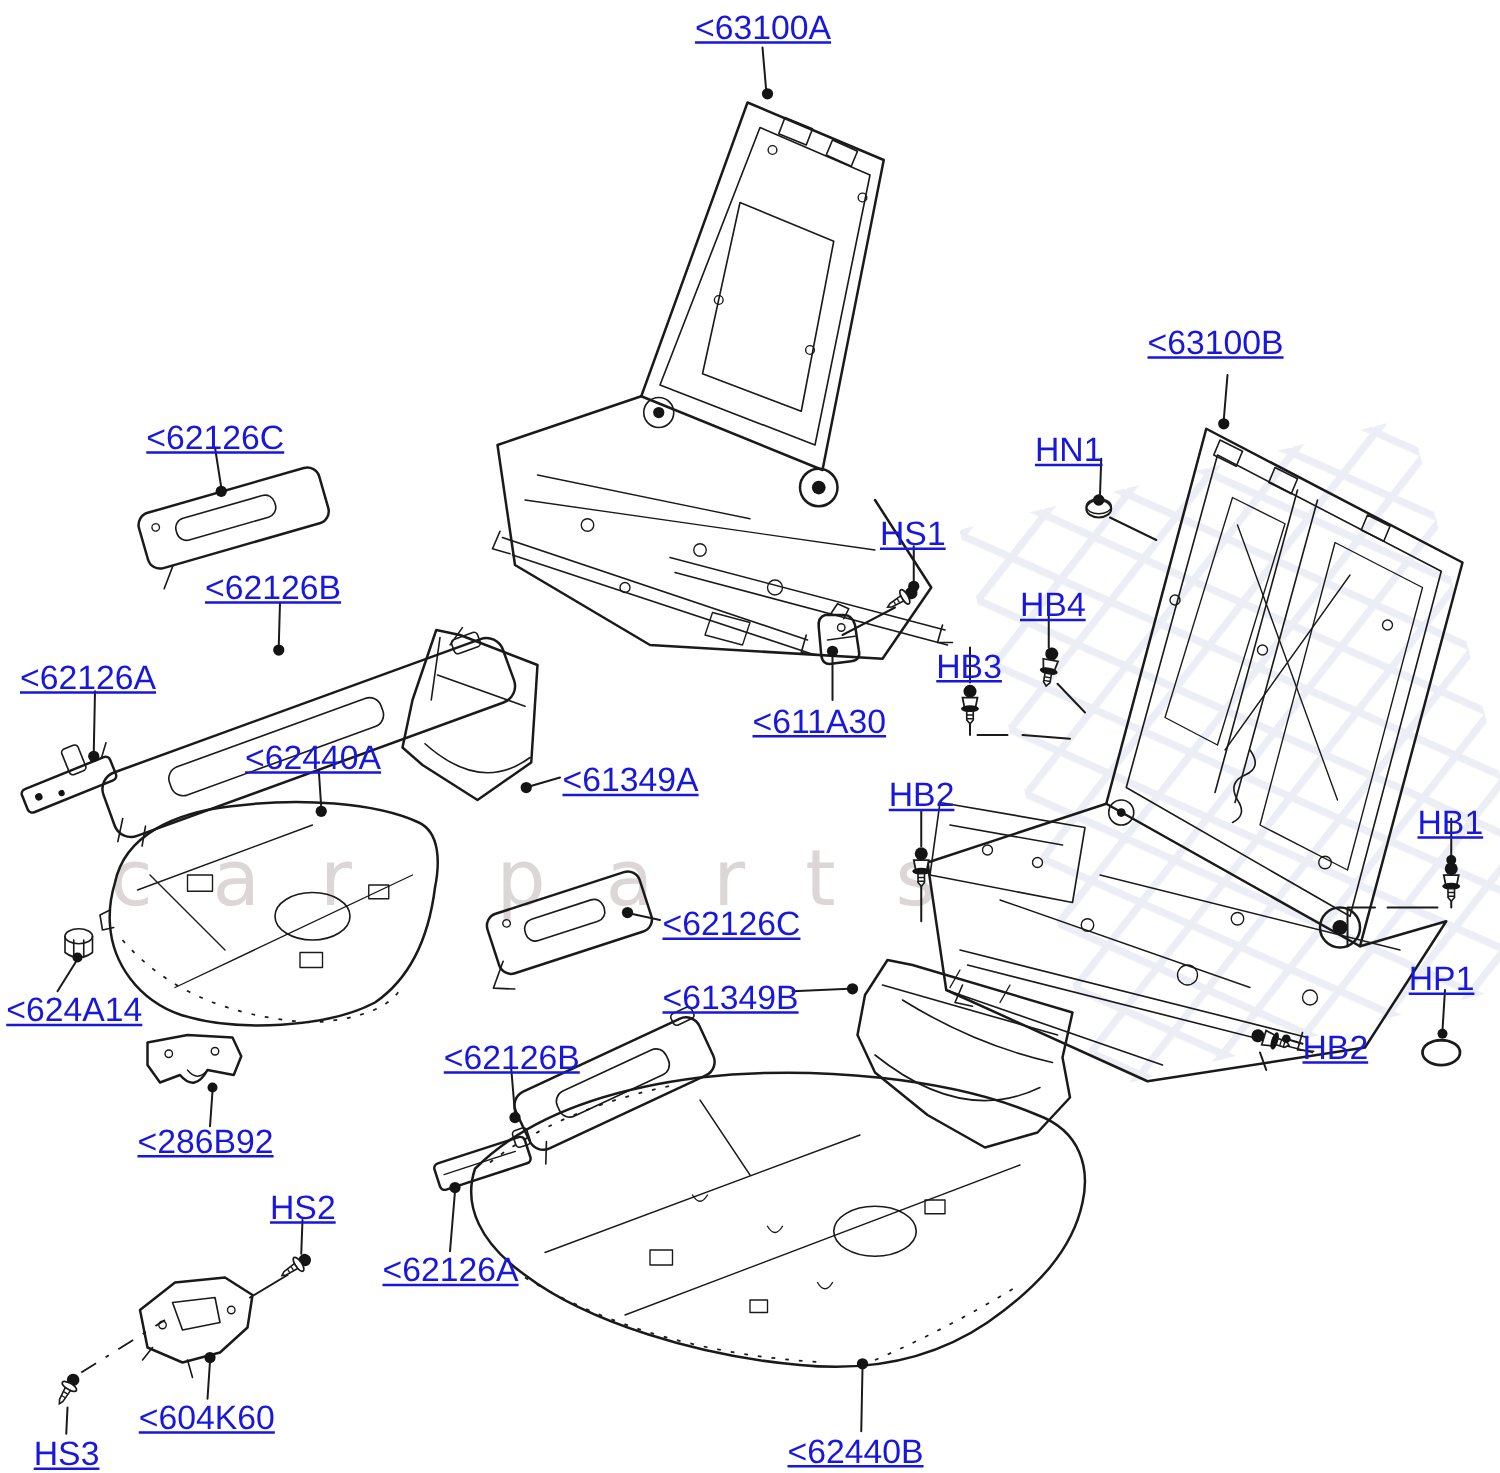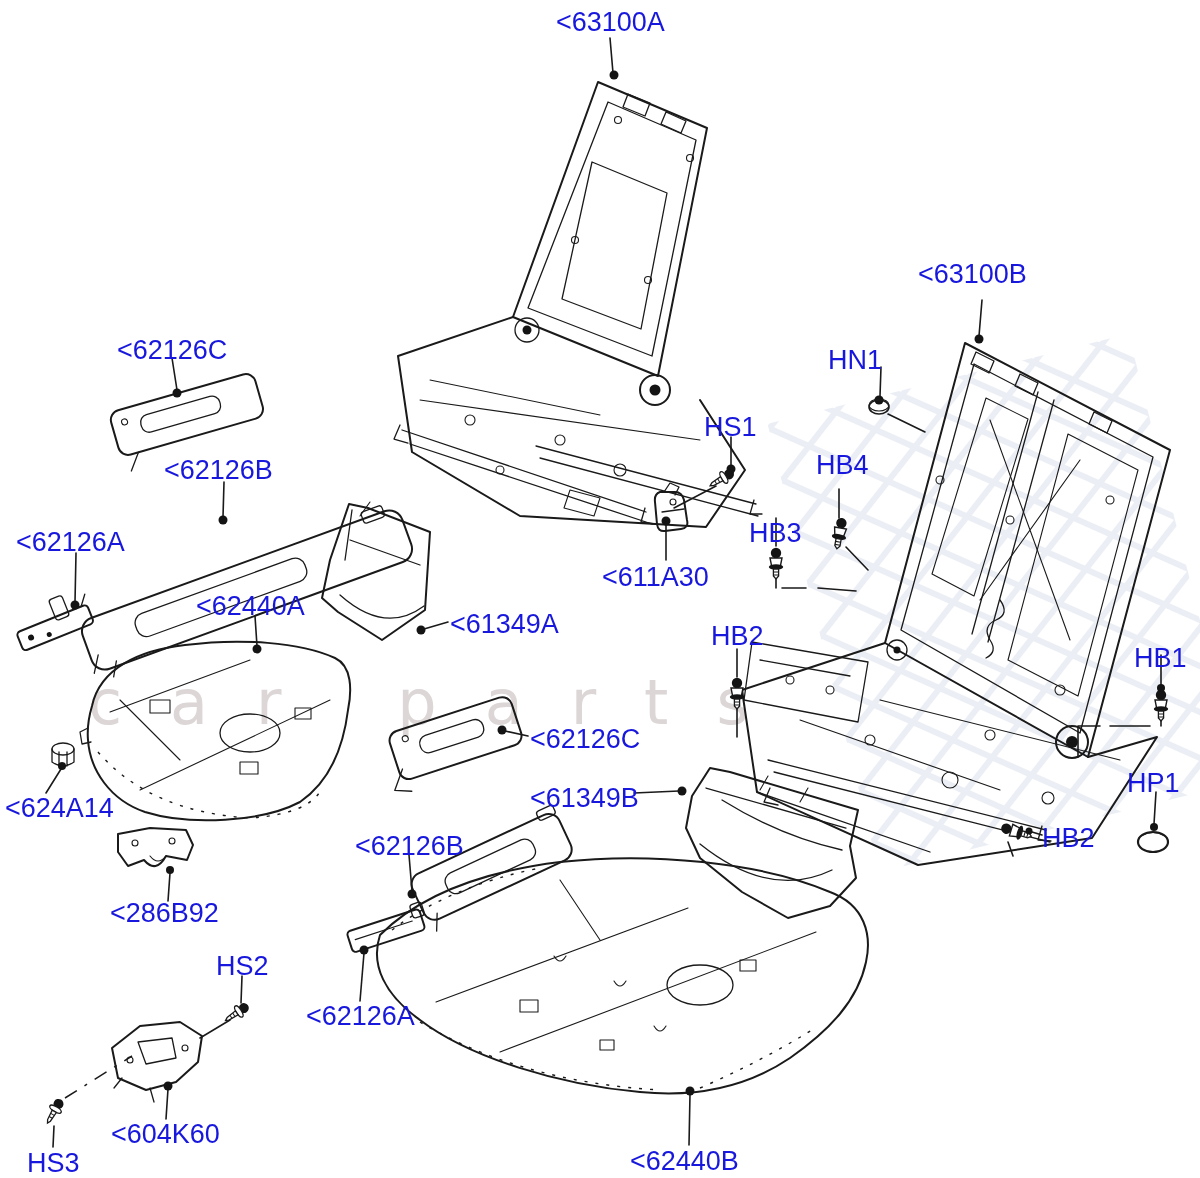--- a/index.html
+++ b/index.html
@@ -27,21 +27,21 @@
   .ln{stroke:#1a1a1a;stroke-width:2;fill:none;stroke-linejoin:round;stroke-linecap:round;}
   .ln2{stroke:#1a1a1a;stroke-width:1.3;fill:none;stroke-linejoin:round;stroke-linecap:round;}
   .ln3{stroke:#1a1a1a;stroke-width:1.1;fill:none;stroke-linejoin:round;stroke-linecap:round;}
   .lead{stroke:#1a1a1a;stroke-width:1.6;fill:none;stroke-linecap:round;}
   .dot{fill:#141414;stroke:none;}
   .dash{stroke:#1a1a1a;stroke-width:1.5;fill:none;stroke-dasharray:14 9 3 9;}
   .tick{stroke:#1a1a1a;stroke-width:1.4;fill:none;stroke-dasharray:3 8;}
   
   .lbl{
     position:absolute;z-index:2;color:#1717dd;
-    font-size:27px;line-height:1.05;white-space:nowrap;cursor:pointer;
+    font-size:27px;line-height:1.05;white-space:nowrap;cursor:pointer;text-decoration:underline;
   }
 </style>
 </head>
 <body>
 
 <div class="stage">
 
   <div class="wm-line2">car parts</div>
 
   <svg class="diagram" width="1200" height="1178" viewBox="0 0 1200 1178" xmlns="http://www.w3.org/2000/svg">
@@ -297,21 +297,21 @@
         <circle class="dot" cx="421" cy="630" r="4.5"></circle>
       <path class="lead" d="M689,1145 L690,1094"></path>
         <circle class="dot" cx="690" cy="1091" r="4.5"></circle>
     </g>
   </svg>
 
   <div class="lbl" style="left:556px;top:8px">&lt;63100A</div>
   <div class="lbl" style="left:918px;top:260px">&lt;63100B</div>
   <div class="lbl" style="left:828px;top:346px">HN1</div>
   <div class="lbl" style="left:704px;top:413px">HS1</div>
-  <div class="lbl" style="left:816px;top:451px">HB4</div>
+  <div class="lbl" style="left:816px;top:470px">HB4</div>
   <div class="lbl" style="left:749px;top:519px">HB3</div>
   <div class="lbl" style="left:602px;top:563px">&lt;611A30</div>
   <div class="lbl" style="left:711px;top:622px">HB2</div>
   <div class="lbl" style="left:1134px;top:644px">HB1</div>
   <div class="lbl" style="left:1127px;top:769px">HP1</div>
   <div class="lbl" style="left:1042px;top:824px">HB2</div>
   <div class="lbl" style="left:117px;top:336px">&lt;62126C</div>
   <div class="lbl" style="left:164px;top:456px">&lt;62126B</div>
   <div class="lbl" style="left:16px;top:528px">&lt;62126A</div>
   <div class="lbl" style="left:196px;top:592px">&lt;62440A</div>

